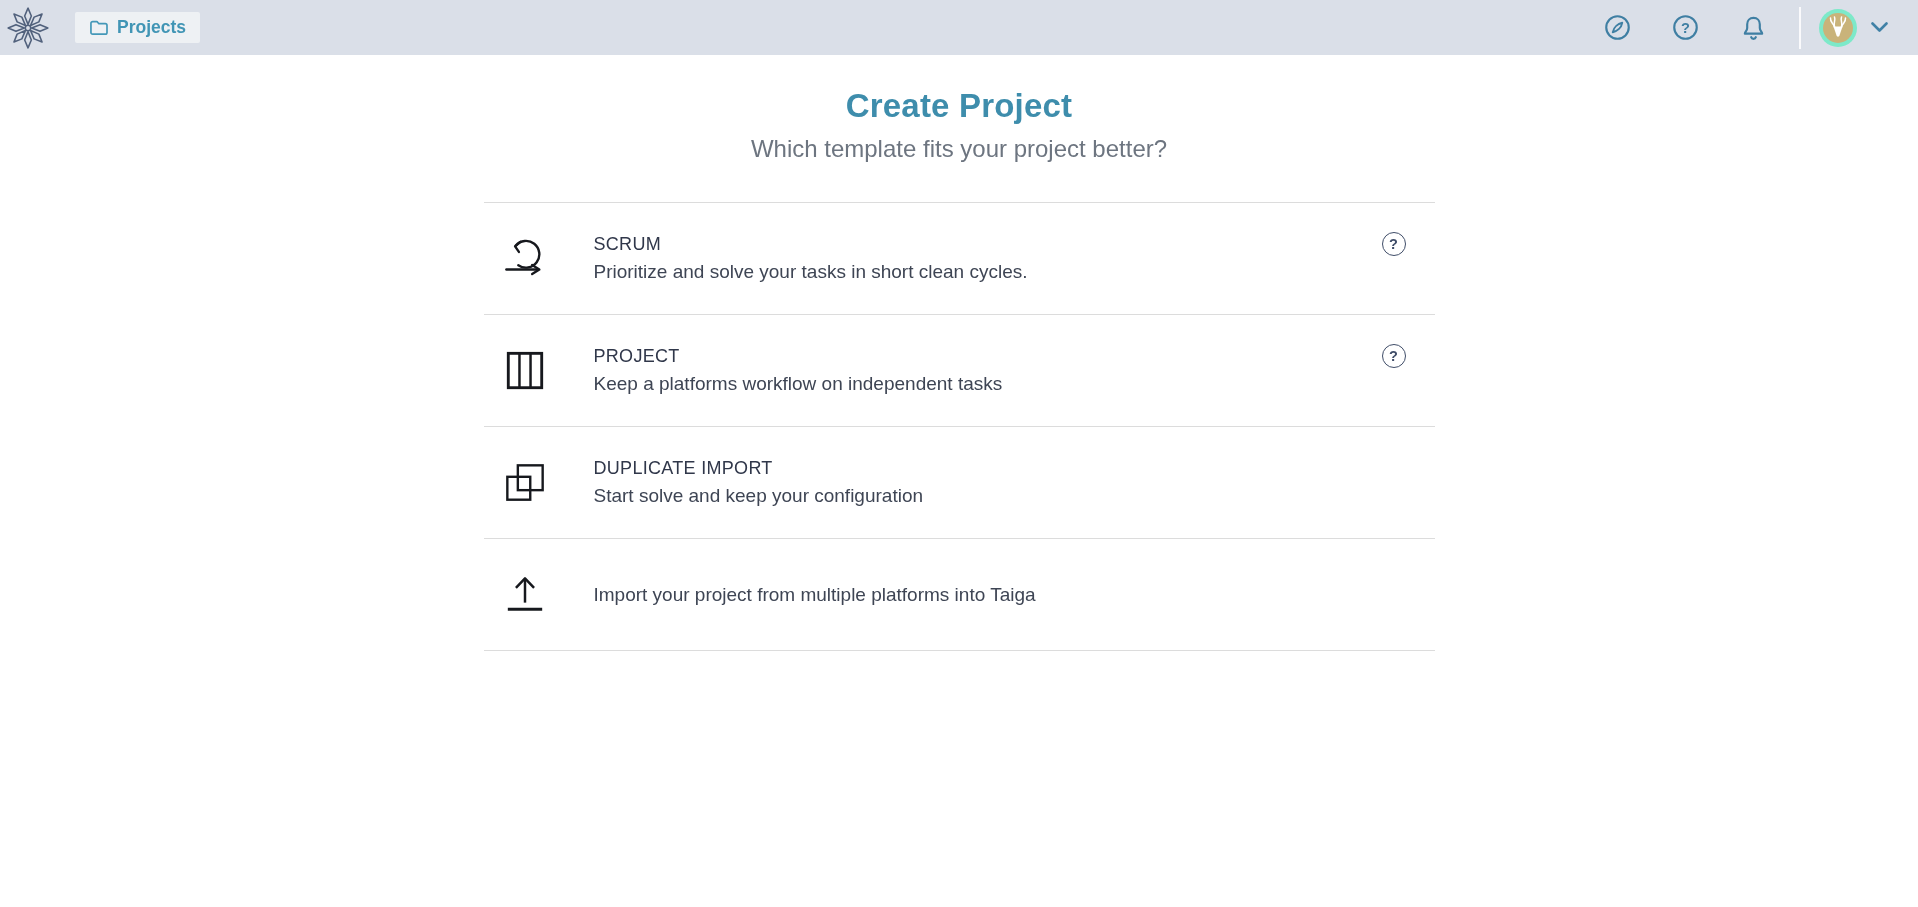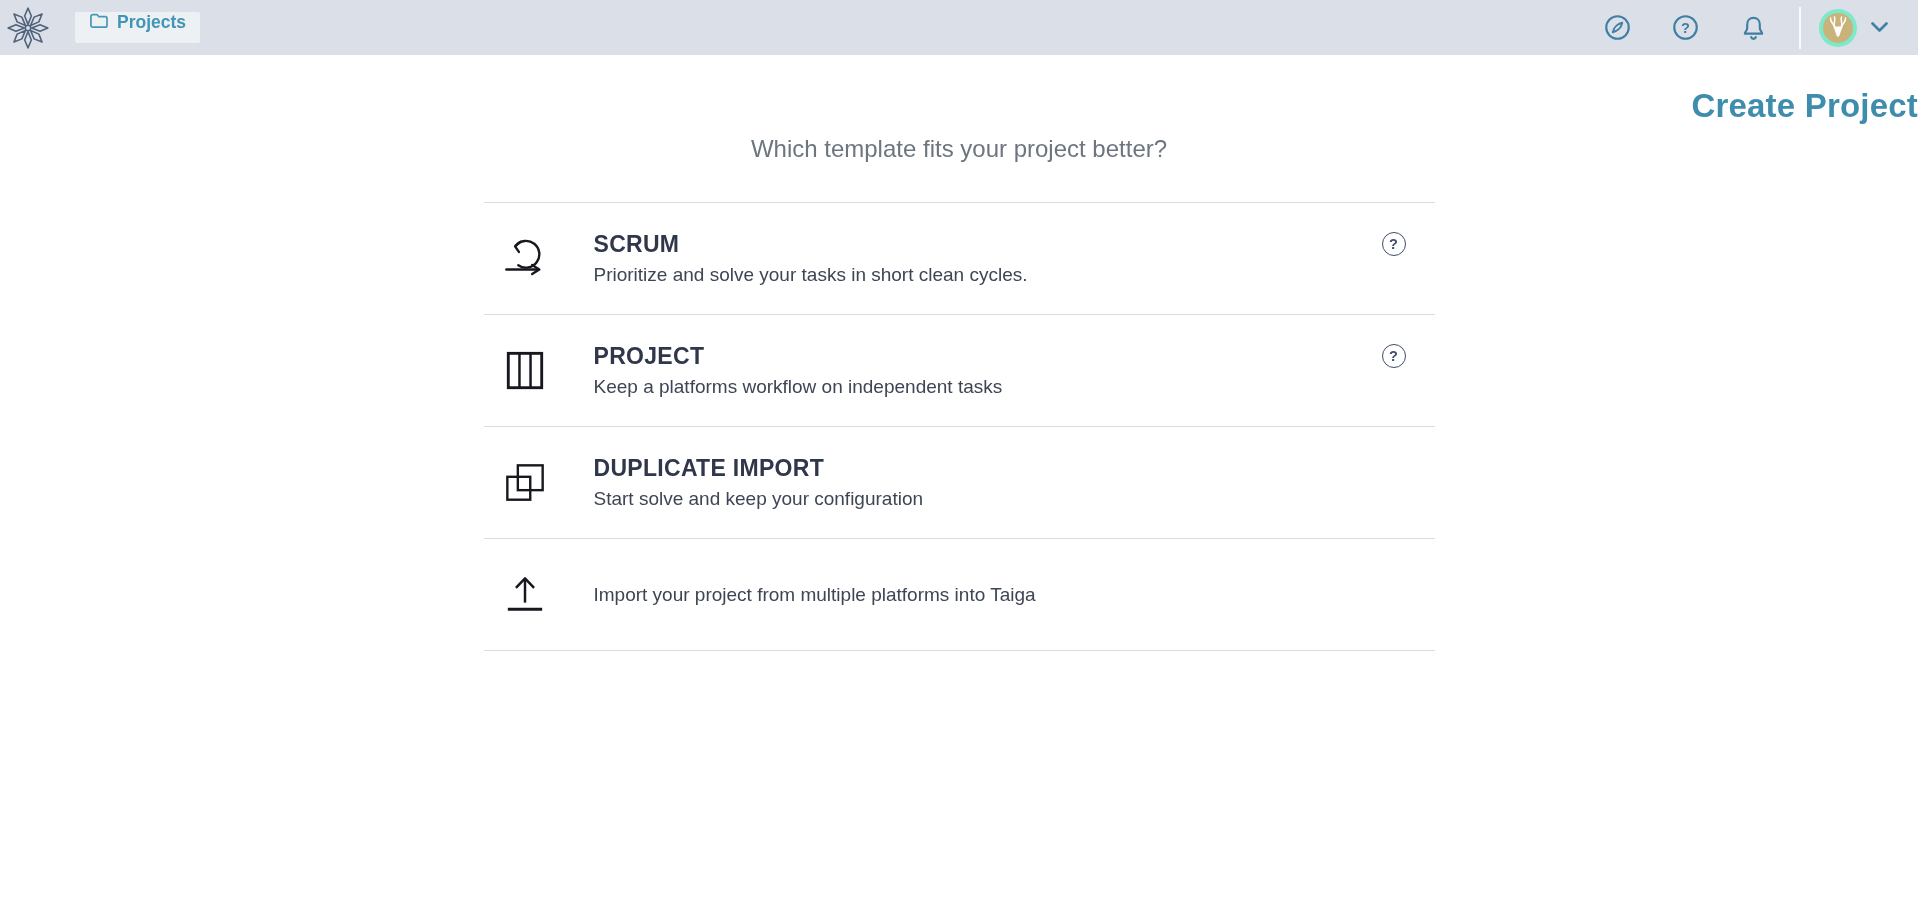--- a/index.html
+++ b/index.html
@@ -10,41 +10,41 @@
   
   .topbar {
     height:55px; width:100%;
     background:#dadfe8;
     display:flex; align-items:center;
     padding:0 30px 0 3px;
   }
   .logo-btn { display:flex; align-items:center; justify-content:center;
     width:50px; height:55px; cursor:pointer; background:transparent; border:none; }
   .projects-btn {
-    display:flex; gap:9px;
+    display:flex; align-items:center; gap:9px;
     margin-left:22px; height:31px; padding:0 14px;
     background:#eef1f4; border:none; border-radius:2px;
     color:#4195b5; font-size:17.5px; font-weight:bold; cursor:pointer;
     font-family:"Liberation Sans", sans-serif;
   }
   .tb-spacer { flex:1; }
   .tb-icon-btn {
     background:transparent; border:none; cursor:pointer;
     width:28px; height:28px; display:flex; align-items:center; justify-content:center;
     margin-left:40px; padding:0;
   }
   .tb-divider { width:2px; height:42px; background:rgba(255,255,255,0.85); margin-left:32px; }
   .avatar-btn { background:transparent; border:none; cursor:pointer; padding:0;
     margin-left:18px; width:38px; height:38px; border-radius:50%; display:block; }
   .chevron-btn { background:transparent; border:none; cursor:pointer; padding:0; margin-left:14px;
     display:flex; align-items:center; }
 
   
   .page-title {
-    margin-top:30px; text-align:right;
+    margin-top:30px; text-align:center;
     color:#3e8dac; font-size:33px; font-weight:bold; line-height:1.25;
     letter-spacing:0.2px;
   }
   .page-subtitle {
     margin-top:9px; text-align:center;
     color:#6d7580; font-size:24px; line-height:1.2;
   }
 
   .options {
     width:951px; margin:38px auto 0;
@@ -52,21 +52,21 @@
   }
   .option-row {
     height:112px; border-top:1px solid #dcdcdc;
     display:flex; align-items:center;
     cursor:pointer;
   }
   .option-icon { width:42px; margin-left:20px; flex:0 0 auto;
     display:flex; align-items:center; justify-content:center; }
   .option-text { margin-left:48px; display:flex; flex-direction:column; gap:7px; }
   .option-title {
-    color:#30374a; font-size:23px; font-weight:bold; letter-spacing:0.3px; line-height:1.15;
+    color:#30374a; font-size:18px; font-weight:normal; letter-spacing:0.3px; line-height:1.15;
   }
   .option-desc { color:#3e4554; font-size:19px; line-height:1.15; }
   .option-help {
     margin-left:auto; margin-right:29px; align-self:flex-start; margin-top:29px;
     width:24px; height:24px; border:1.6px solid #3f4d68; border-radius:50%;
     display:flex; align-items:center; justify-content:center;
     color:#3f4d68; font-size:14.5px; font-weight:bold; line-height:1;
     background:transparent; cursor:pointer; padding:0;
     font-family:"Liberation Sans", sans-serif;
   }

